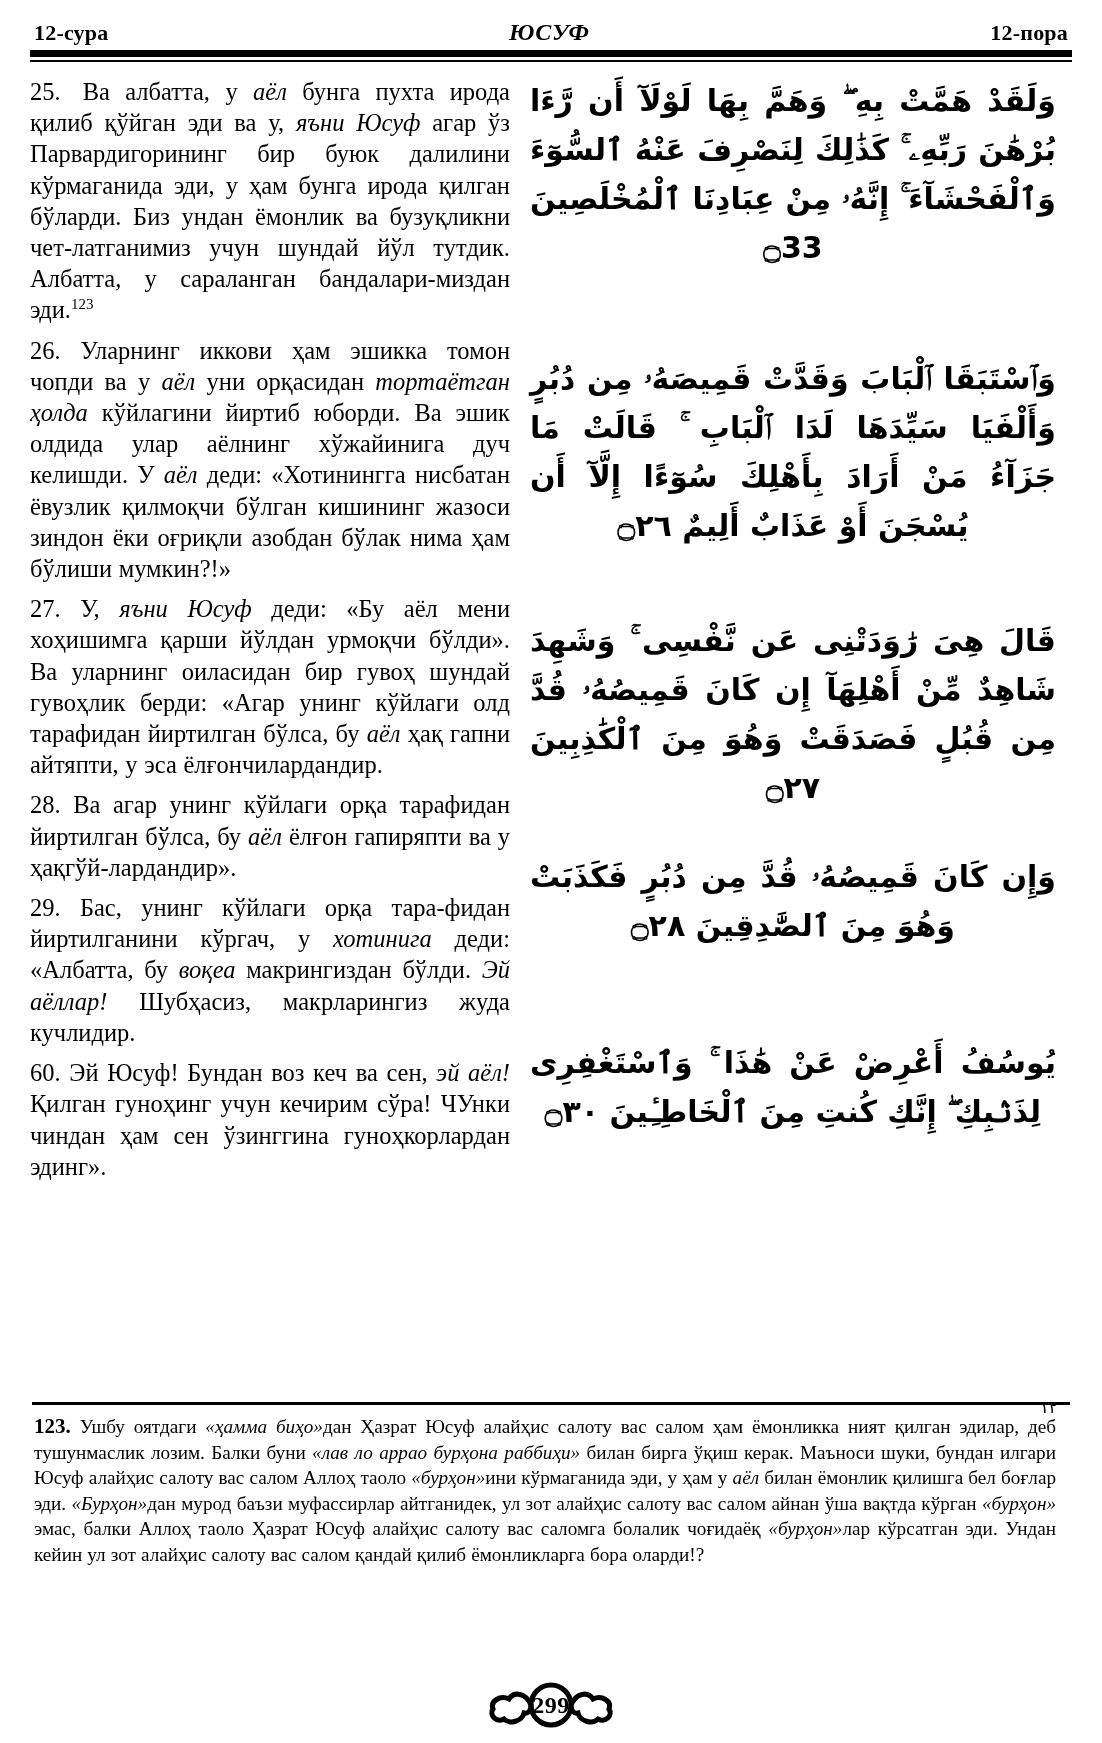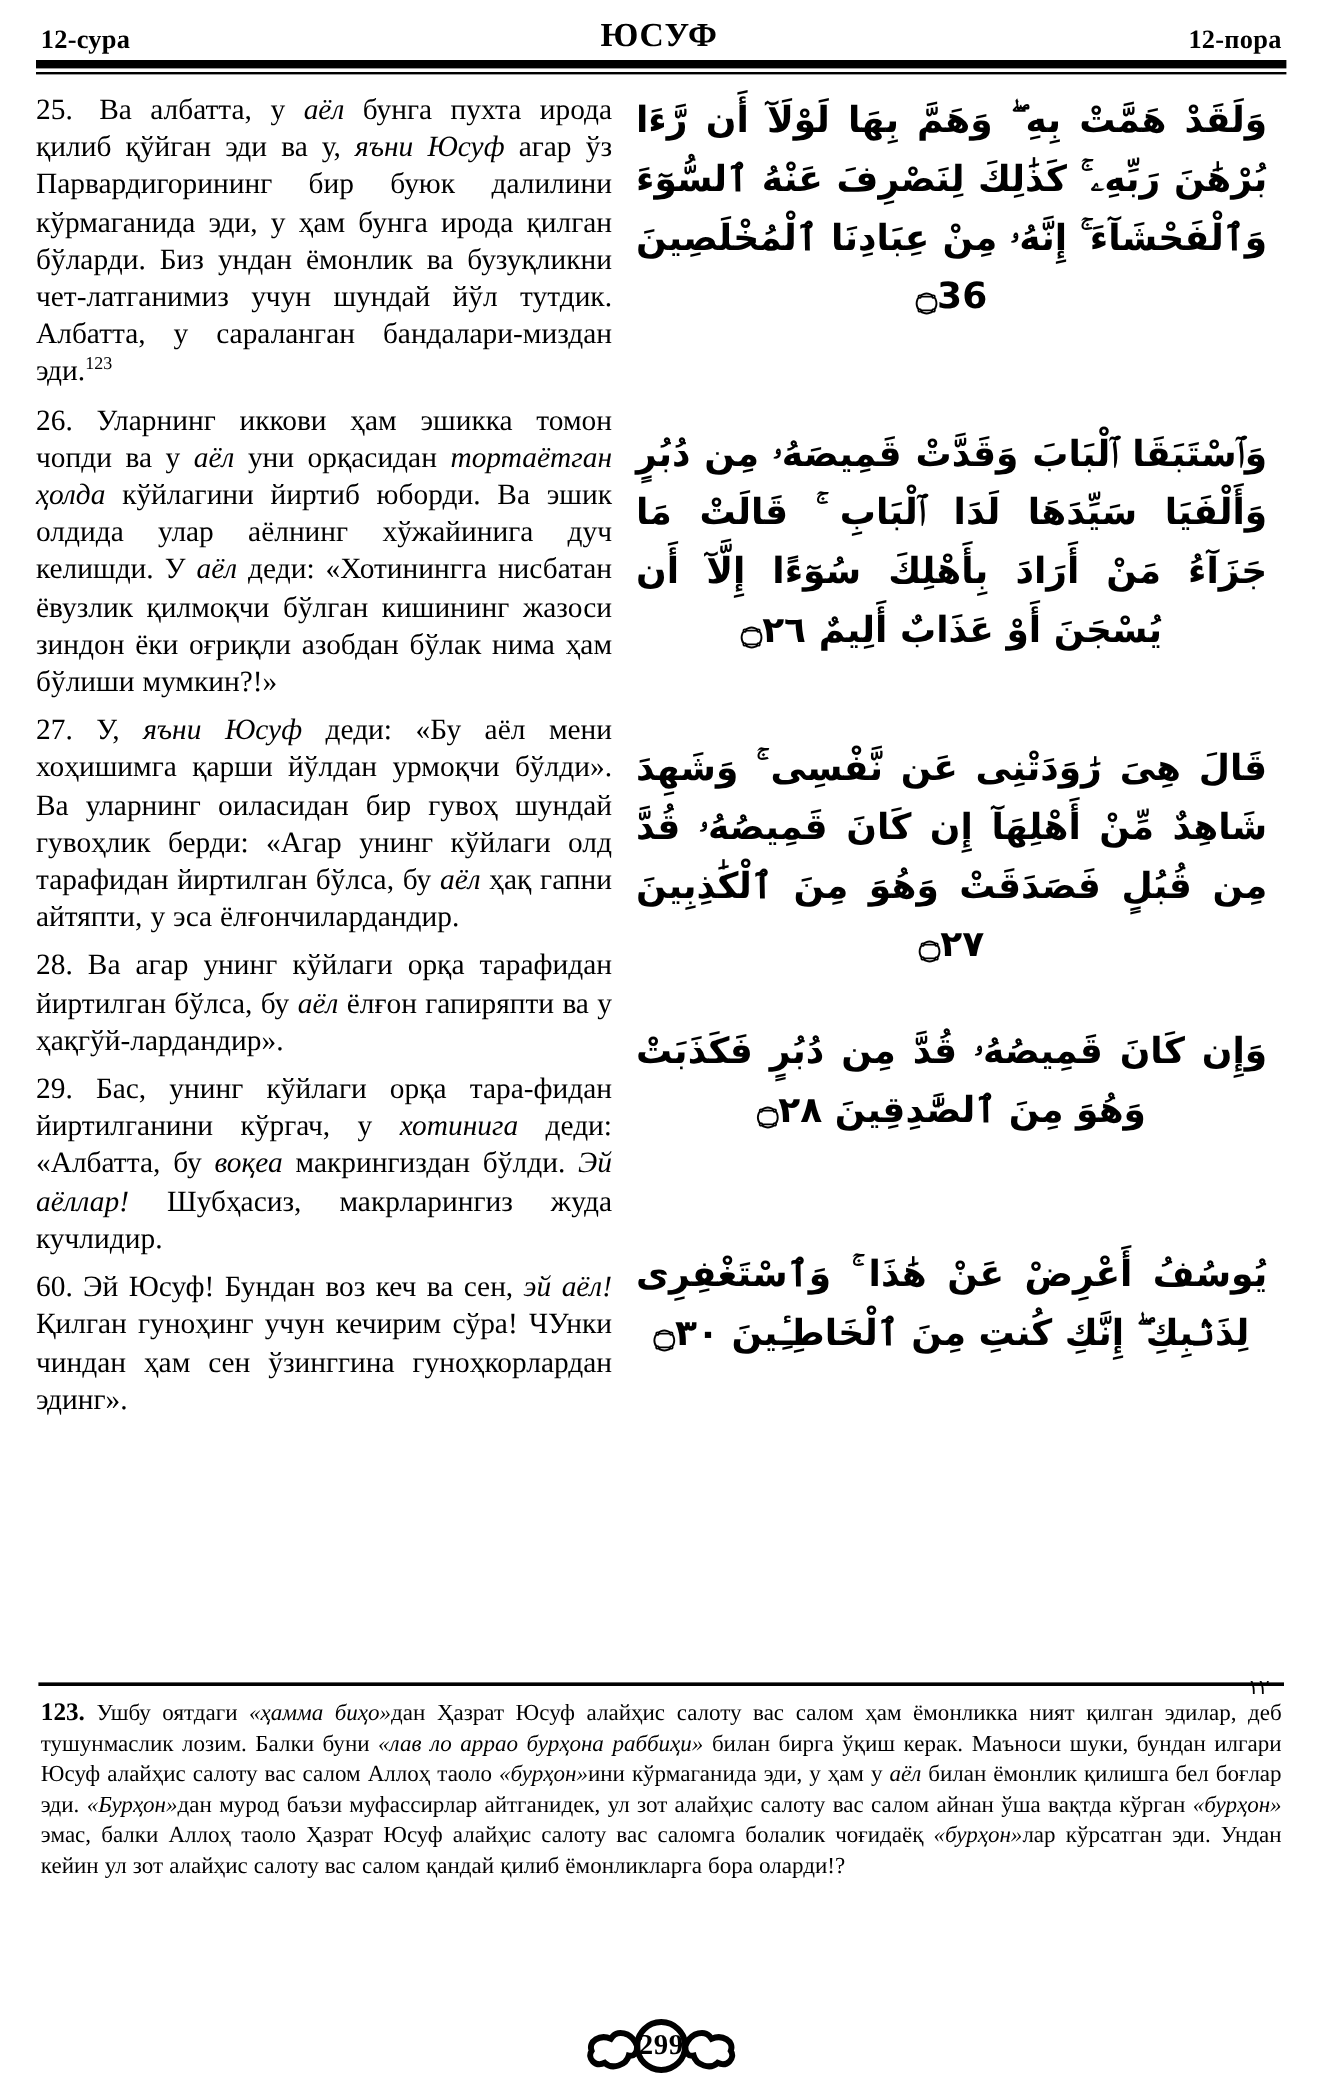--- a/index.html
+++ b/index.html
@@ -29,21 +29,21 @@
     display: flex;
     align-items: flex-end;
     justify-content: space-between;
     height: 46px;
     padding: 0 4px 0 4px;
     font-size: 22px;
     font-weight: bold;
     font-family: "Liberation Serif", "DejaVu Serif", serif;
   }
   .runhead .left  { letter-spacing: .2px; }
-  .runhead .center{ letter-spacing: 1px; font-size: 28px; }
+  .runhead .center{ letter-spacing: 1px; font-size: 24px; font-style: italic; }
   .runhead .right { letter-spacing: .2px; }
 
   .rule-thick {
     height: 7px;
     background: #000;
     margin-top: 4px;
   }
   .rule-thin {
     height: 2px;
     background: #000;
@@ -107,21 +107,21 @@
   .ayah-gap-d { height: 42px; }
   .ayah-gap-e { height: 46px; }
 
   
   .fn-rule {
     height: 3px;
     background: #000;
     margin: 6px 2px 0 2px;
   }
   .footnote {
-    margin: 9px 4px 0 4px;
+    margin: 9px 16px 0 4px;
     font-size: 19.2px;
     line-height: 25.6px;
     text-align: justify;
     text-align-last: left;
     word-spacing: .3px;
   }
   .footnote b { font-weight: bold; font-size: 21px; }
 
   
   .pageno-wrap {
@@ -205,21 +205,21 @@
         <span>Бас, унинг кўйлаги орқа тара-фидан йиртилганини кўргач, у <i>хотинига</i> деди: «Албатта, бу <i>воқеа</i> макрингиздан бўлди. <i>Эй аёллар!</i> Шубҳасиз, макрларингиз жуда кучлидир.</span>
       </p>
 
       <p class="verse">
         <span class="vnum">60.</span>
         <span>Эй Юсуф! Бундан воз кеч ва сен, <i>эй аёл!</i> Қилган гуноҳинг учун кечирим сўра! ЧУнки чиндан ҳам сен ўзинггина гуноҳкорлардан эдинг».</span>
       </p>
     </div>
 
     <div class="col-ar">
-      <p class="ayah">وَلَقَدْ هَمَّتْ بِهِ ۖ وَهَمَّ بِهَا لَوْلَآ أَن رَّءَا بُرْهَٰنَ رَبِّهِۦ ۚ كَذَٰلِكَ لِنَصْرِفَ عَنْهُ ٱلسُّوٓءَ وَٱلْفَحْشَآءَ ۚ إِنَّهُۥ مِنْ عِبَادِنَا ٱلْمُخْلَصِينَ ۝36</p>
+      <p class="ayah">وَلَقَدْ هَمَّتْ بِهِ ۖ وَهَمَّ بِهَا لَوْلَآ أَن رَّءَا بُرْهَٰنَ رَبِّهِۦ ۚ كَذَٰلِكَ لِنَصْرِفَ عَنْهُ ٱلسُّوٓءَ وَٱلْفَحْشَآءَ ۚ إِنَّهُۥ مِنْ عِبَادِنَا ٱلْمُخْلَصِينَ ۝33</p>
       <div class="ayah-gap-a"></div>
       <p class="ayah">وَٱسْتَبَقَا ٱلْبَابَ وَقَدَّتْ قَمِيصَهُۥ مِن دُبُرٍ وَأَلْفَيَا سَيِّدَهَا لَدَا ٱلْبَابِ ۚ قَالَتْ مَا جَزَآءُ مَنْ أَرَادَ بِأَهْلِكَ سُوٓءًا إِلَّآ أَن يُسْجَنَ أَوْ عَذَابٌ أَلِيمٌ ۝٢٦</p>
       <div class="ayah-gap-b"></div>
       <p class="ayah">قَالَ هِىَ رَٰوَدَتْنِى عَن نَّفْسِى ۚ وَشَهِدَ شَاهِدٌ مِّنْ أَهْلِهَآ إِن كَانَ قَمِيصُهُۥ قُدَّ مِن قُبُلٍ فَصَدَقَتْ وَهُوَ مِنَ ٱلْكَٰذِبِينَ ۝٢٧</p>
       <div class="ayah-gap-c"></div>
       <p class="ayah">وَإِن كَانَ قَمِيصُهُۥ قُدَّ مِن دُبُرٍ فَكَذَبَتْ وَهُوَ مِنَ ٱلصَّٰدِقِينَ ۝٢٨</p>
       <div class="ayah-gap-d"></div>
       <div class="ayah-gap-e"></div>
       <p class="ayah">يُوسُفُ أَعْرِضْ عَنْ هَٰذَا ۚ وَٱسْتَغْفِرِى لِذَنۢبِكِ ۖ إِنَّكِ كُنتِ مِنَ ٱلْخَاطِـِٔينَ ۝٣٠</p>
     </div>

